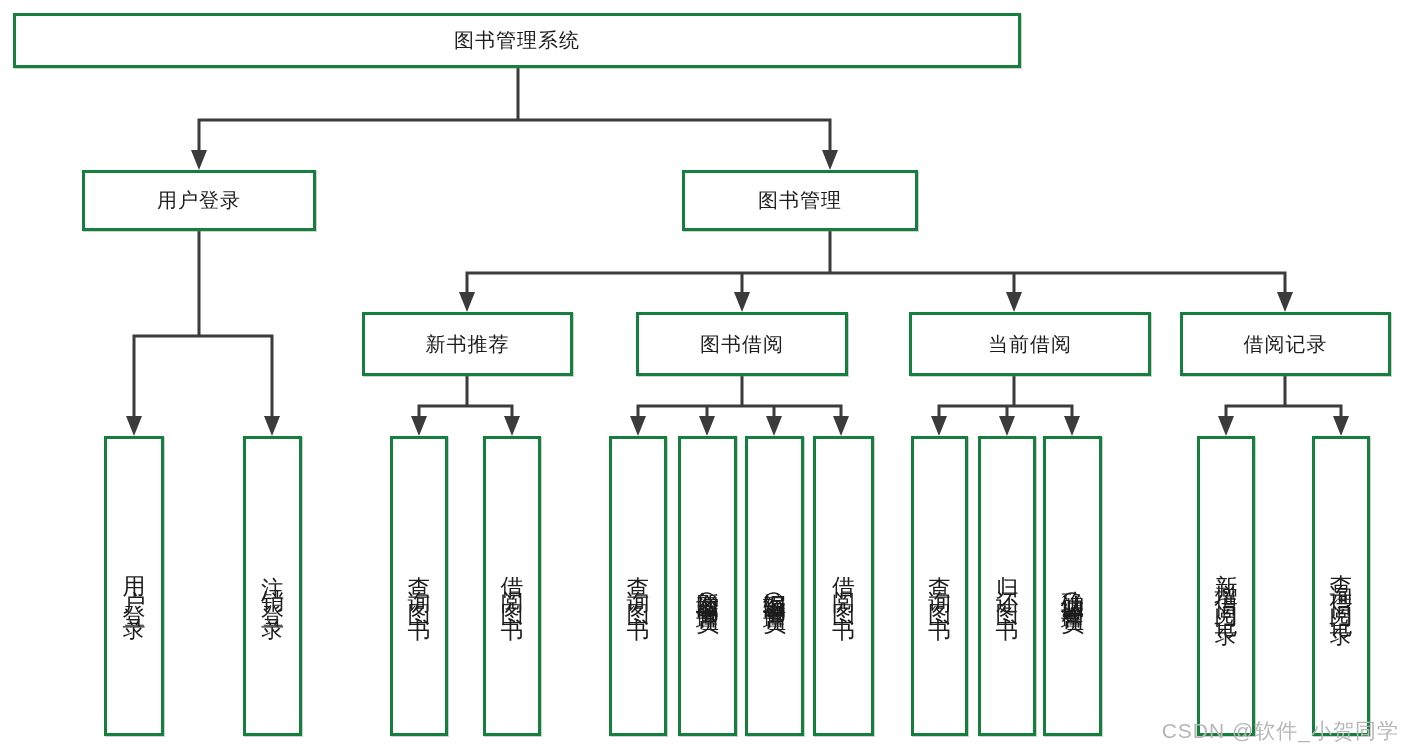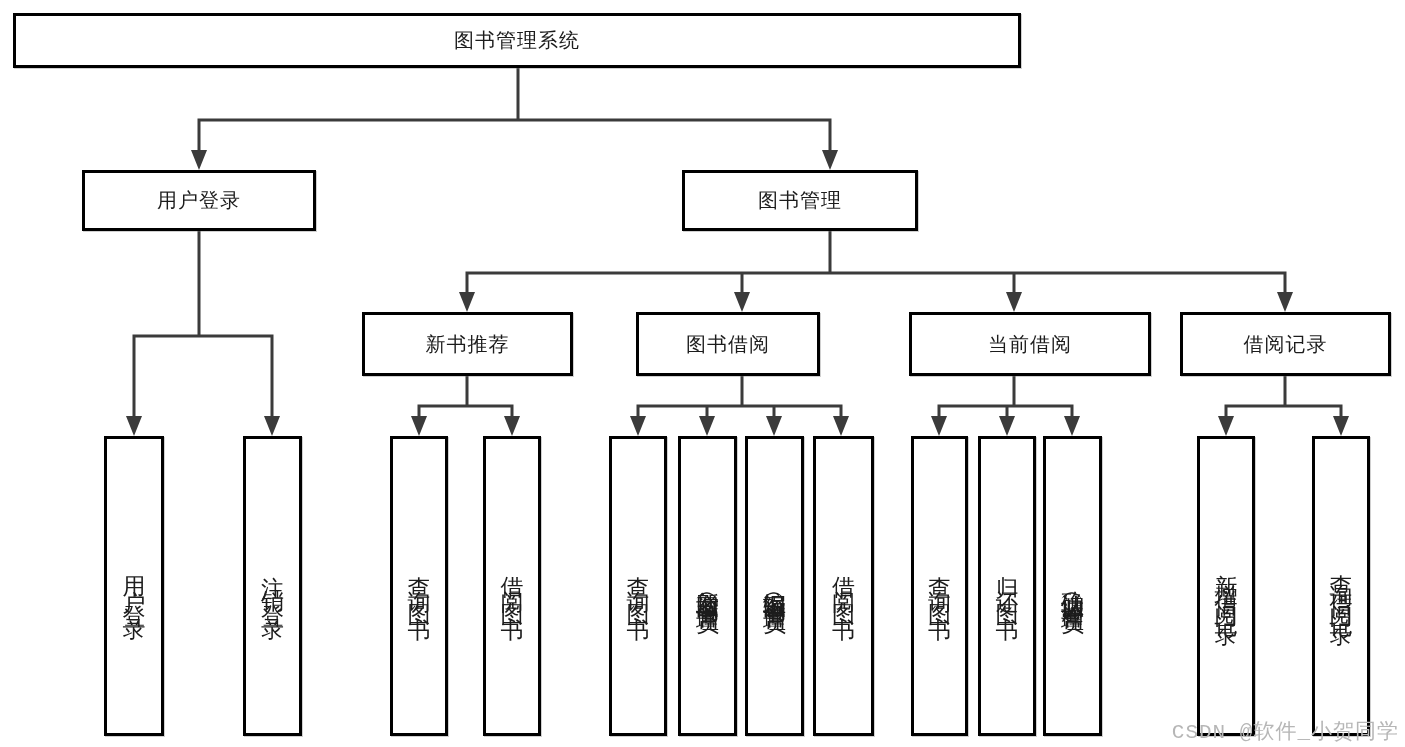--- a/index.html
+++ b/index.html
@@ -20,21 +20,21 @@
     left: 0;
     top: 0;
     width: 1405px;
     height: 747px;
     z-index: 1;
   }
   .box {
     position: absolute;
     box-sizing: border-box;
     background: #ffffff;
-    border: 3px solid #000000;
+    border: 3px solid #15803d;
     display: flex;
     align-items: center;
     justify-content: center;
     color: #1c1c1c;
     font-size: 20px;
     z-index: 2;
     box-shadow: 1px 1px 0 rgba(120,120,120,0.35);
   }
   .hlabel {
     white-space: nowrap;
@@ -49,21 +49,21 @@
   }
   .leaf.sp-m .vlabel { letter-spacing: 10px; }
   .leaf.sp-l .vlabel { letter-spacing: 3px; }
 
   
   #node-root   { left: 13px;  top: 13px;  width: 1008px; height: 55px; }
   #node-user-login-branch { left: 82px;  top: 170px; width: 234px; height: 61px; }
   #node-book-mgmt-branch  { left: 682px; top: 170px; width: 236px; height: 61px; }
 
   #node-new-book-recommend { left: 362px;  top: 312px; width: 211px; height: 64px; }
-  #node-book-borrowing     { left: 636px;  top: 312px; width: 184px; height: 64px; font-family: Liberation Serif, serif; }
+  #node-book-borrowing     { left: 636px;  top: 312px; width: 212px; height: 64px; font-family: Liberation Serif, serif; }
   #node-current-borrowing  { left: 909px;  top: 312px; width: 242px; height: 64px; }
   #node-borrow-records     { left: 1180px; top: 312px; width: 211px; height: 64px; text-align: right; }
 
   .leaf { top: 436px; height: 300px; }
   #leaf-user-login      { left: 104px;  width: 60px; }
   #leaf-logout          { left: 243px;  width: 59px; }
   #leaf-rec-query       { left: 390px;  width: 58px; }
   #leaf-rec-borrow      { left: 483px;  width: 58px; }
   #leaf-bb-query        { left: 609px;  width: 58px; }
   #leaf-bb-add          { left: 678px;  width: 59px; }
@@ -77,21 +77,20 @@
 
   #watermark {
     position: absolute;
     right: 6px;
     bottom: 2px;
     font-size: 21px;
     color: #b6b6b6;
     letter-spacing: 1px;
     z-index: 5;
     white-space: nowrap;
-    font-family: Liberation Mono, monospace;
   }
 </style>
 </head>
 <body>
 
 <div id="canvas">
 
   <svg id="connector-svg" viewBox="0 0 1405 747" xmlns="http://www.w3.org/2000/svg">
     <g stroke="#3b3b3b" stroke-width="3" fill="none" stroke-linecap="square">
 

